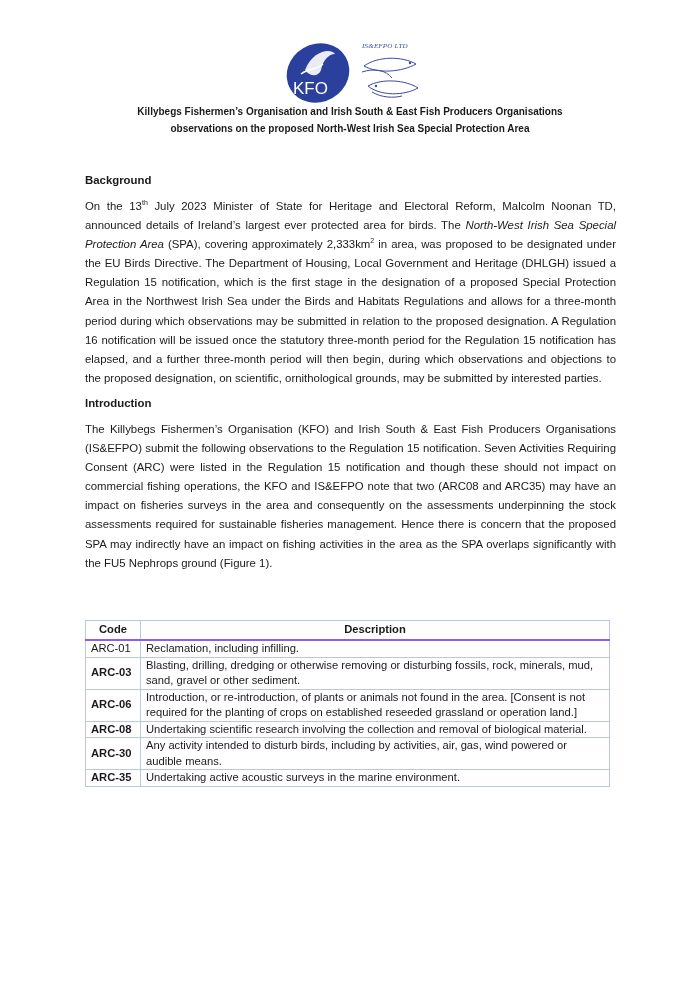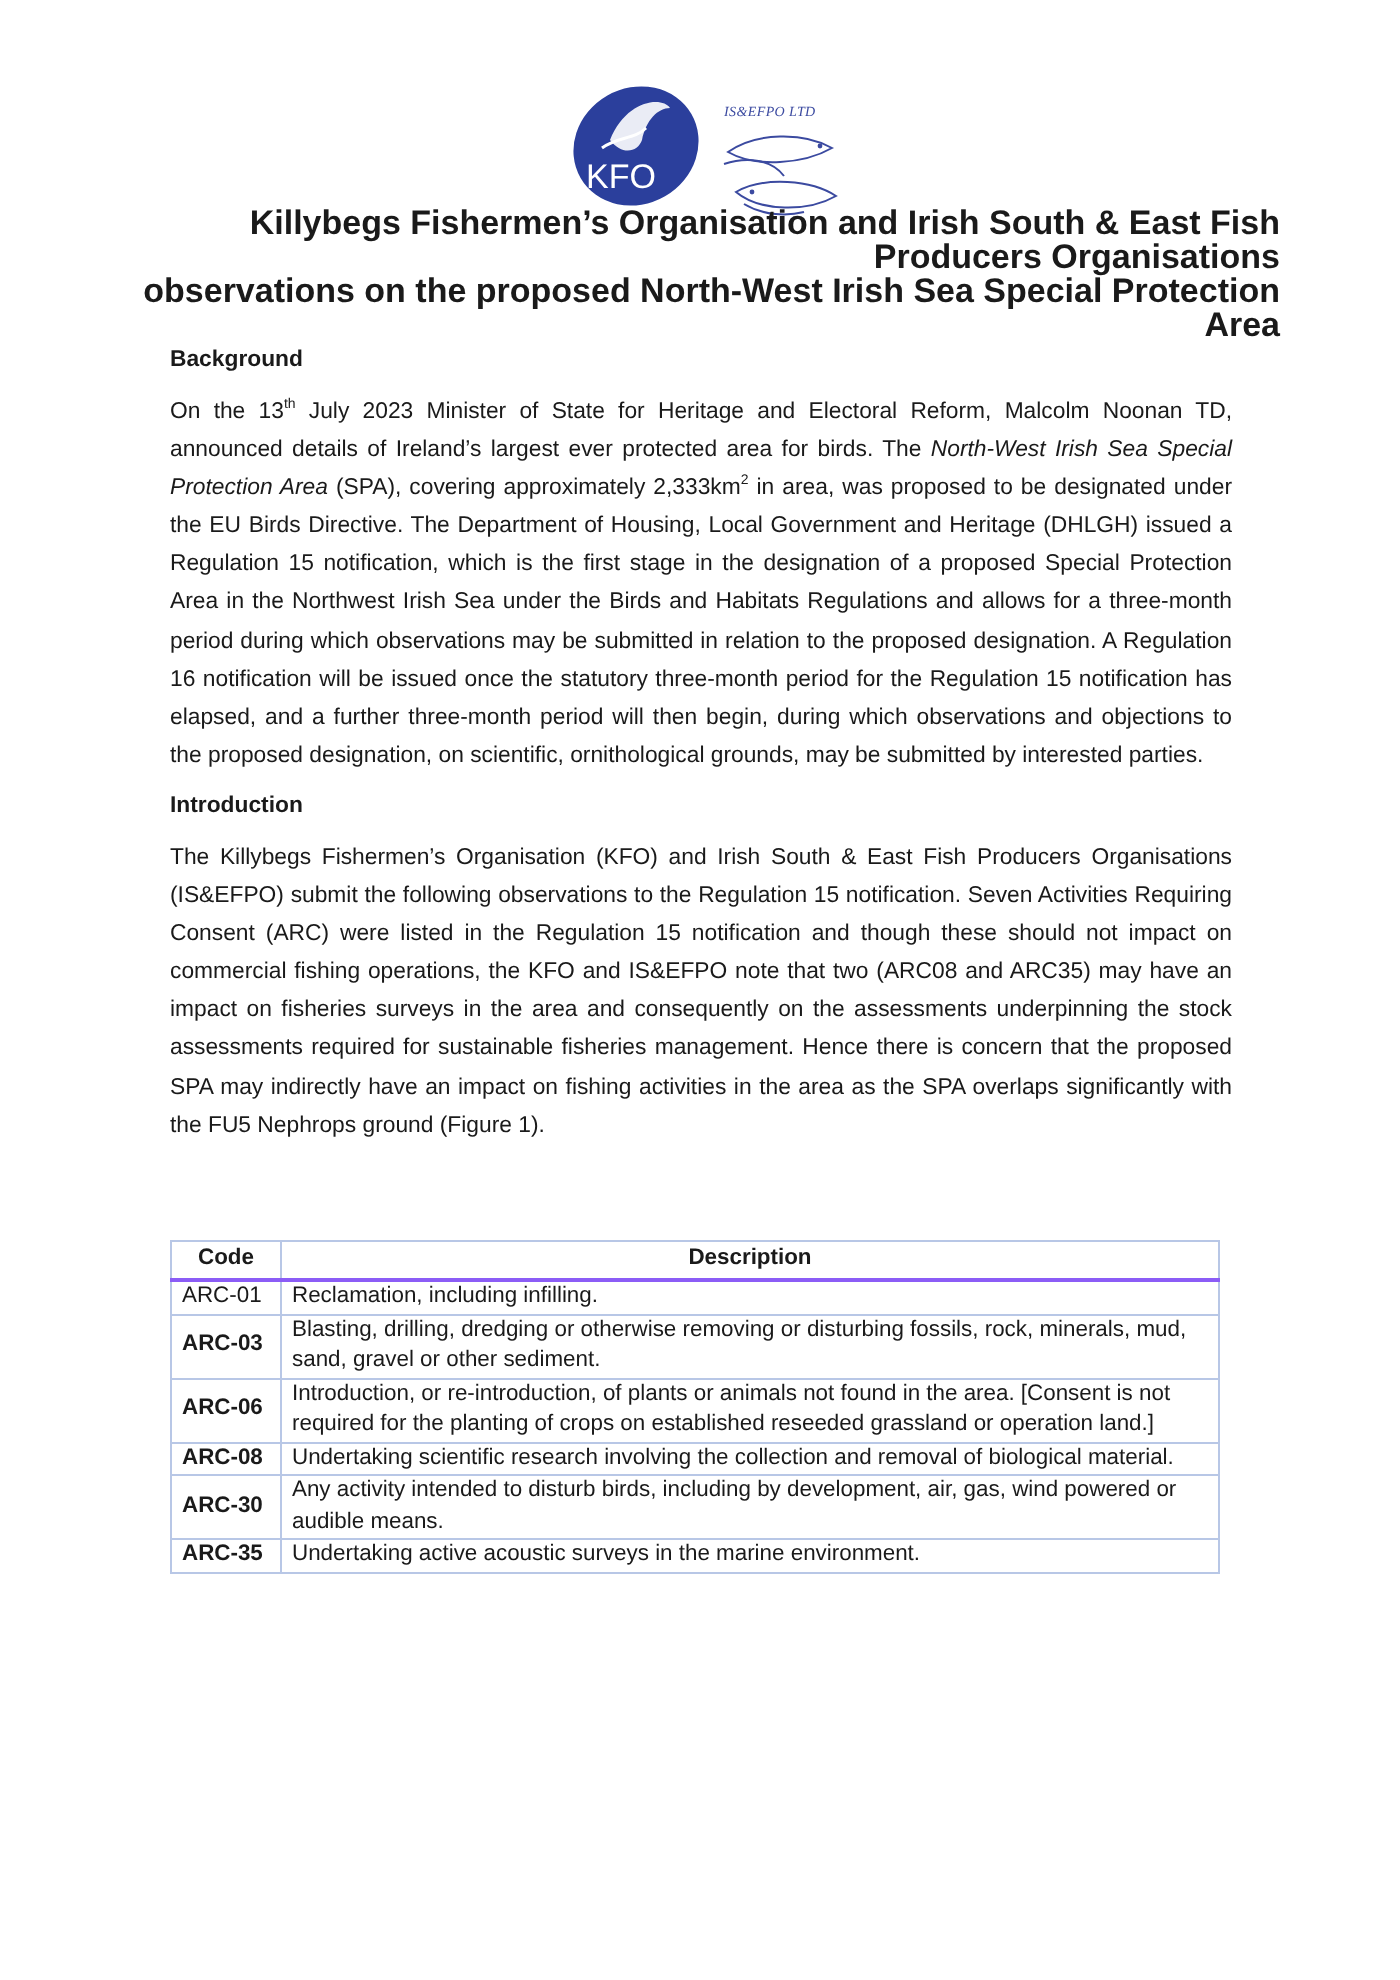--- a/index.html
+++ b/index.html
@@ -2,26 +2,26 @@
 <html><head>
 <meta charset="utf-8">
 <style>
   html, body { margin: 0; padding: 0; background: #ffffff; }
   body { width: 700px; height: 990px; position: relative; overflow: hidden;
          font-family: "Liberation Sans", sans-serif; color: #1a1a1a; }
   .page { position: absolute; left: 0; top: 0; width: 700px; height: 990px; }
 
   .logos { position: absolute; left: 283px; top: 40px; width: 160px; height: 64px; }
   .kfo-logo { position: absolute; left: 0; top: 0; width: 70px; height: 64px; }
-  .isefpo-logo { position: absolute; left: 75px; top: 2px; width: 70px; height: 62px; margin-top: 10px; }
+  .isefpo-logo { position: absolute; left: 75px; top: 2px; width: 70px; height: 62px; }
   .isefpo-label { position: absolute; left: 4px; top: 0; font-family: "Liberation Serif", serif;
                   font-size: 7px; color: #3b4aa0; font-style: italic; letter-spacing: 0.2px; white-space: nowrap; }
 
-  .title { position: absolute; left: 60px; width: 580px; top: 103px; text-align: right;
-           font-weight: bold; font-size: 17px; line-height: 17px; }
+  .title { position: absolute; left: 60px; width: 580px; top: 103px; text-align: center;
+           font-weight: bold; font-size: 10px; line-height: 17px; }
 
   .h { position: absolute; left: 85px; font-weight: bold; font-size: 11.4px; }
   .para { position: absolute; left: 85px; width: 531px; font-size: 11.4px; line-height: 19.1px;
           text-align: justify; }
   .para sup { font-size: 7px; line-height: 0; }
   .para em { font-style: italic; }
 
   .caption { position: absolute; left: 60px; width: 580px; top: 597px; text-align: center;
              font-size: 11.4px; }
 
@@ -89,21 +89,21 @@
       <tr>
         <td class="code">ARC-06</td>
         <td class="desc">Introduction, or re-introduction, of plants or animals not found in the area. [Consent is not required for the planting of crops on established reseeded grassland or operation land.]</td>
       </tr>
       <tr>
         <td class="code">ARC-08</td>
         <td class="desc">Undertaking scientific research involving the collection and removal of biological material.</td>
       </tr>
       <tr>
         <td class="code">ARC-30</td>
-        <td class="desc">Any activity intended to disturb birds, including by development, air, gas, wind powered or audible means.</td>
+        <td class="desc">Any activity intended to disturb birds, including by activities, air, gas, wind powered or audible means.</td>
       </tr>
       <tr>
         <td class="code">ARC-35</td>
         <td class="desc">Undertaking active acoustic surveys in the marine environment.</td>
       </tr>
     </tbody>
   </table>
 </div>
 
 </body></html>

